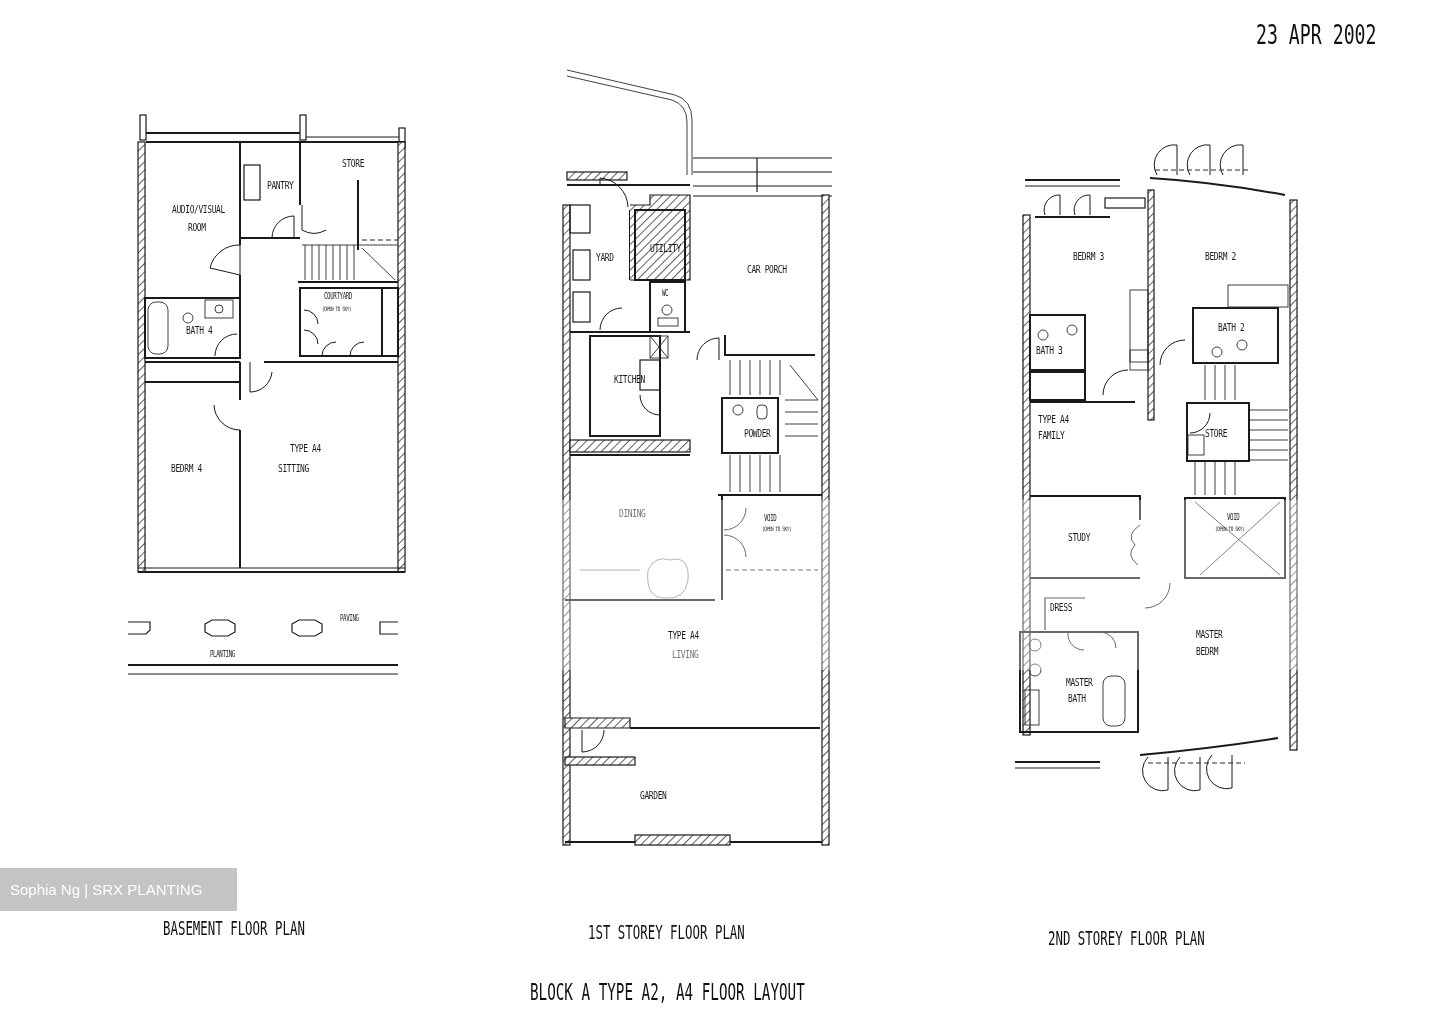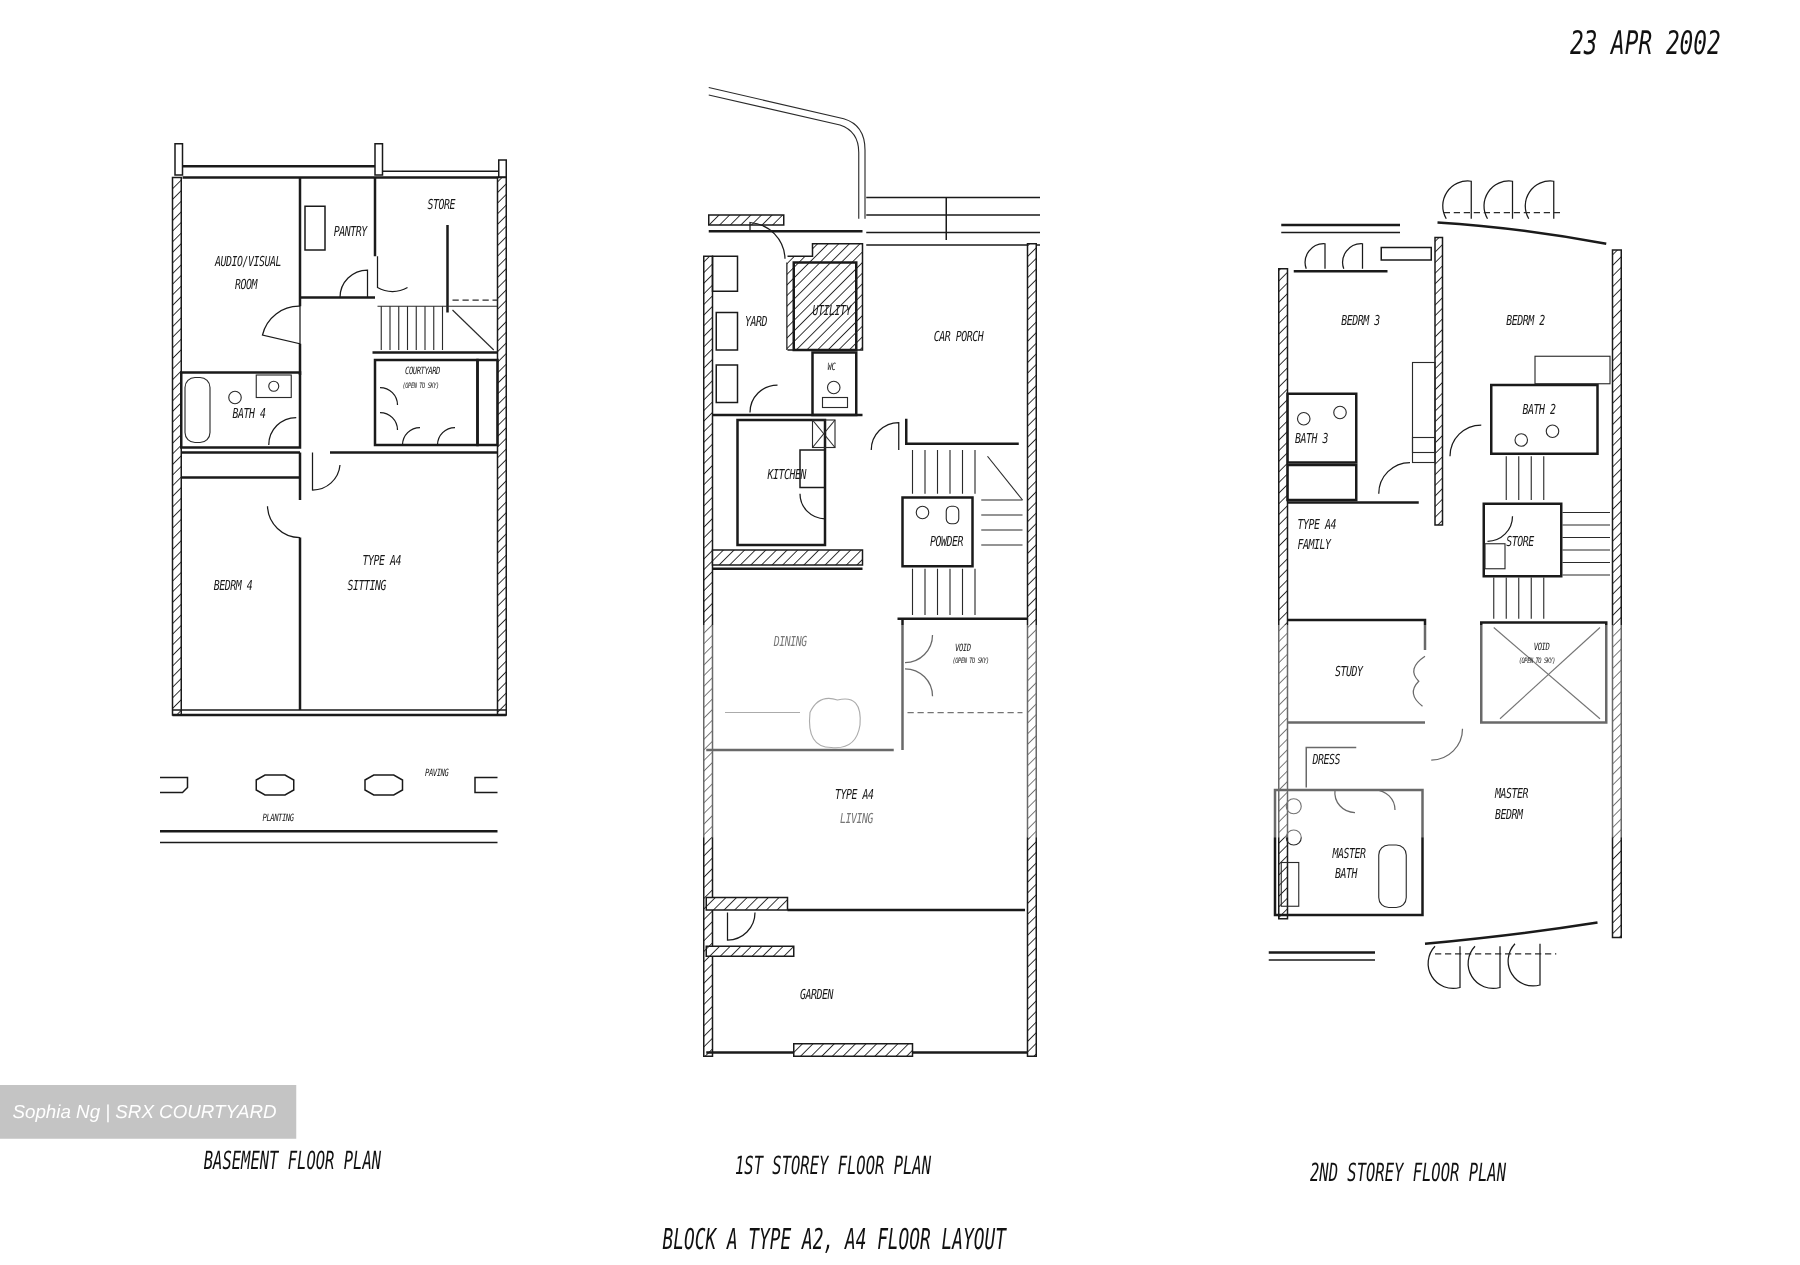--- a/index.html
+++ b/index.html
@@ -1,17 +1,17 @@
 <!DOCTYPE html>
 <html><head>
 <meta charset="utf-8">
 <style>
   html, body { margin:0; padding:0; background:#ffffff; }
   body { width:1440px; height:1012px; position:relative; overflow:hidden; font-family:"Liberation Sans", sans-serif; }
-  #canvas { position:absolute; left:0; top:0; width:1436px; height:1012px;font-style:italic; }
+  #canvas { position:absolute; left:0; top:0; width:1436px; height:1012px; }
   svg { position:absolute; left:0; top:0; }
   .w { fill:none; stroke:#1a1a1a; stroke-width:2; }
   .wt { fill:none; stroke:#1a1a1a; stroke-width:1.2; }
   .thin { fill:none; stroke:#2a2a2a; stroke-width:0.9; }
   .dash { fill:none; stroke:#2a2a2a; stroke-width:1; stroke-dasharray:5 3; }
   .hatch { fill:url(#hatch); stroke:#1a1a1a; stroke-width:1.2; }
   .door { fill:none; stroke:#1a1a1a; stroke-width:1; }
   .lbl { position:absolute; font-family:"DejaVu Sans Mono","Liberation Mono", monospace; color:#1a1a1a; font-size:11px; letter-spacing:-0.5px; transform:scaleX(0.72); transform-origin:left top; white-space:nowrap; line-height:1; }
   .lbl.sm { font-size:8px; }
   .lbl.faint { color:#777; }
@@ -317,15 +317,15 @@
 <div class="lbl" style="left:1066px; top:677px;">MASTER</div>
 <div class="lbl" style="left:1068px; top:693px;">BATH</div>
 <div class="lbl" style="left:1196px; top:629px;">MASTER</div>
 <div class="lbl" style="left:1196px; top:646px;">BEDRM</div>
 
 <div class="caption" style="left:163px; top:918px;">BASEMENT FLOOR PLAN</div>
 <div class="caption" style="left:588px; top:922px;">1ST STOREY FLOOR PLAN</div>
 <div class="caption" style="left:1048px; top:928px;">2ND STOREY FLOOR PLAN</div>
 <div class="caption" style="left:530px; top:981px; font-size:23px;">BLOCK A TYPE A2, A4 FLOOR LAYOUT</div>
 
-<div class="watermark">Sophia Ng | SRX COURTYARD</div>
+<div class="watermark">Sophia Ng | SRX PLANTING</div>
 
 </div>
 
 </body></html>

